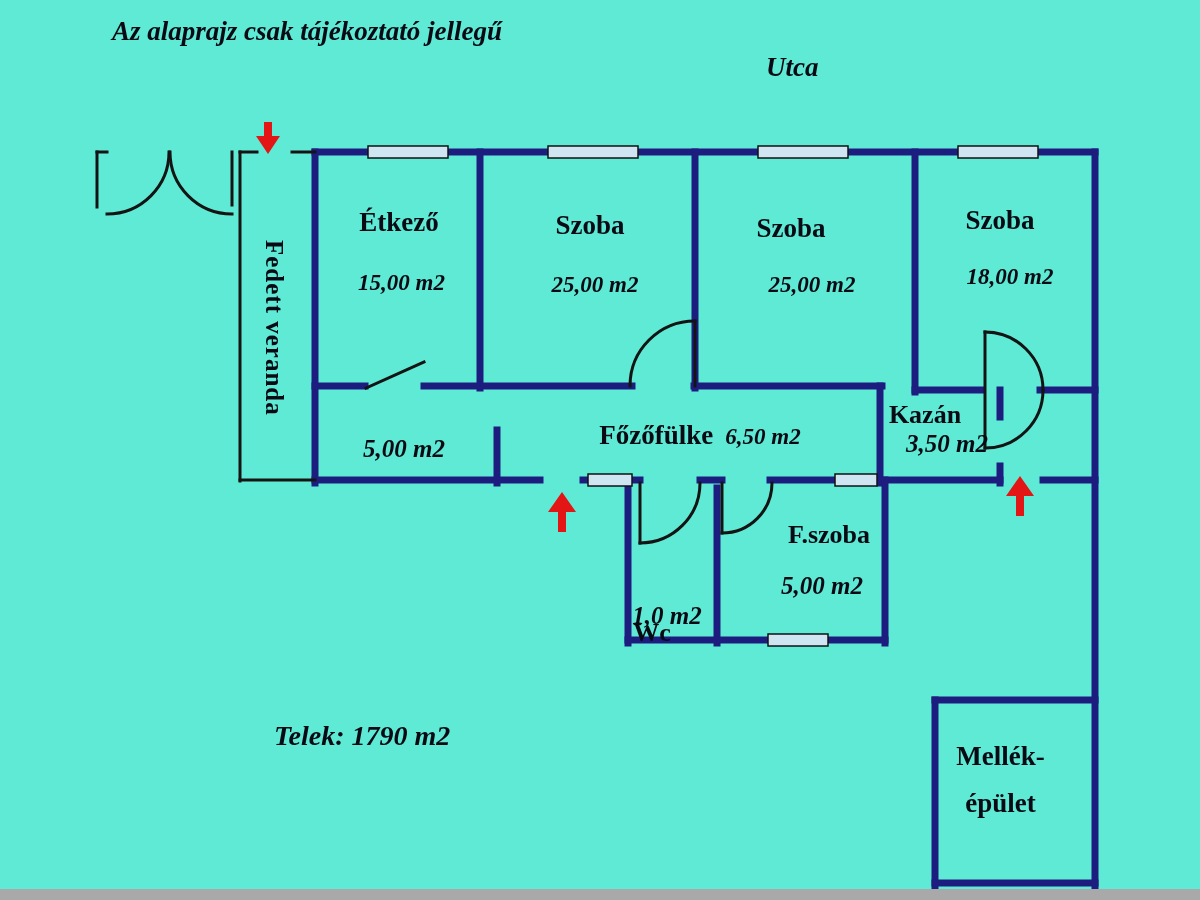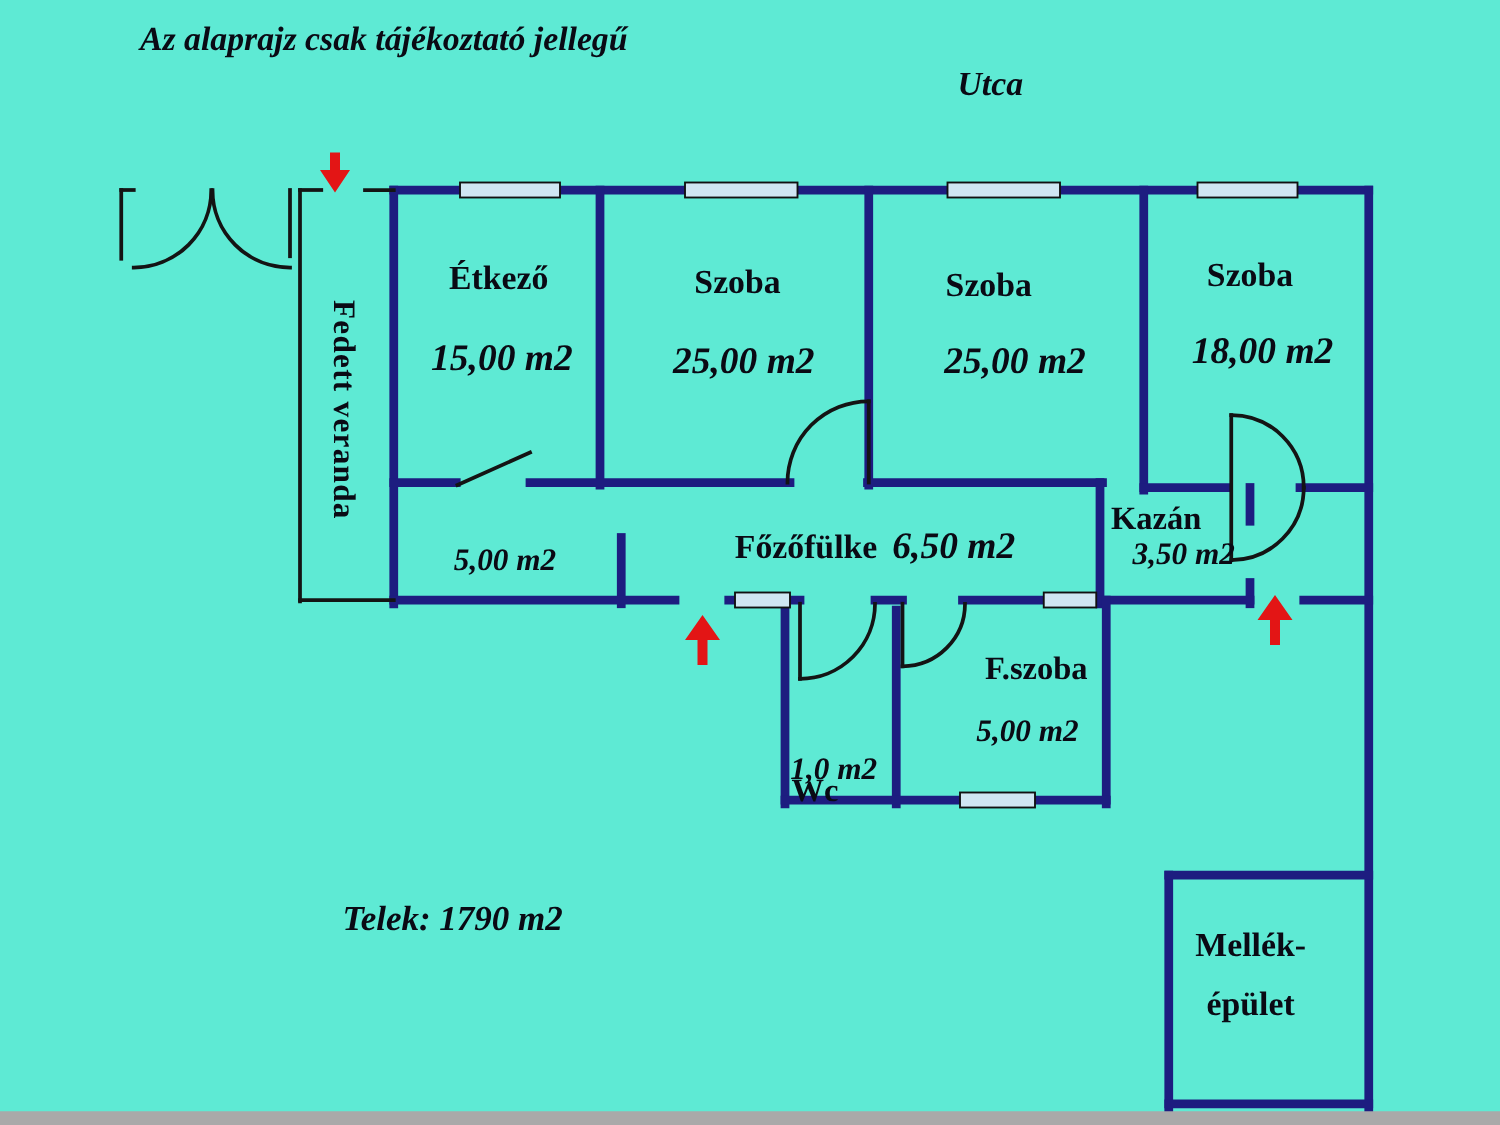--- a/index.html
+++ b/index.html
@@ -13,21 +13,21 @@
   }
   #plan-svg{position:absolute;left:0;top:0;}
   .lbl{
     position:absolute;
     font-weight:bold;
     text-align:center;
     white-space:nowrap;
     color:#0a0a14;
   }
   .name{font-size:27px;}
-  .area{font-size:30px;font-style:italic;}
+  .area{font-size:23px;font-style:italic;}
   .small{font-size:25px;}
   .note{font-size:27px;font-style:italic;}
   .vertical{
     writing-mode:vertical-rl;
     font-size:25px;
     letter-spacing:1px;
   }
   .twoline{line-height:47px;}
   .inline-gap{margin-left:12px;}
   #bottom-edge{

